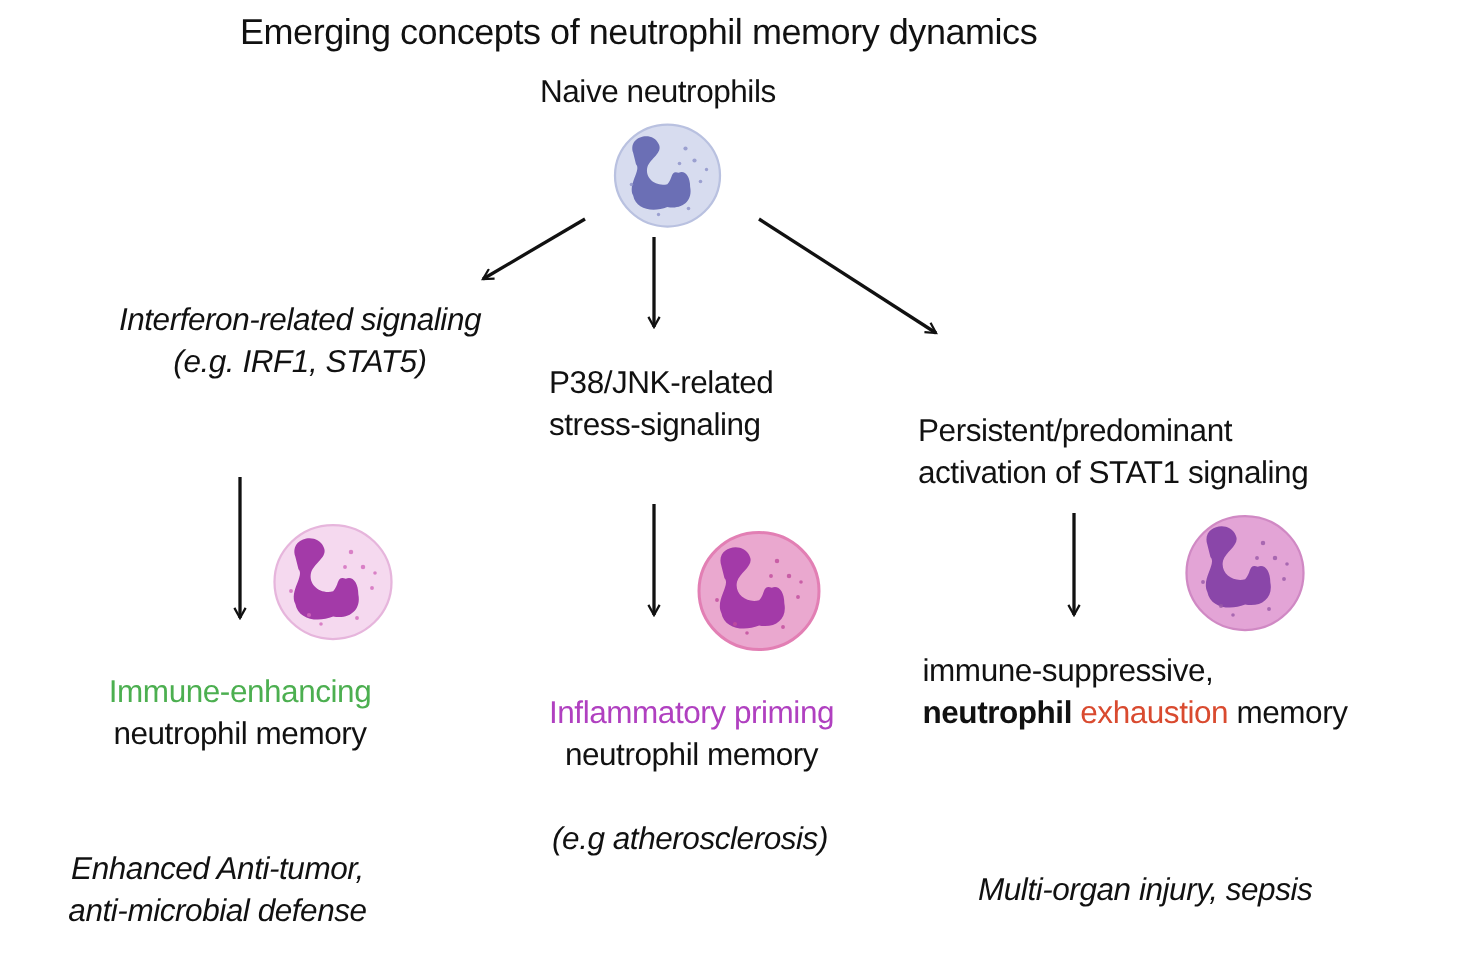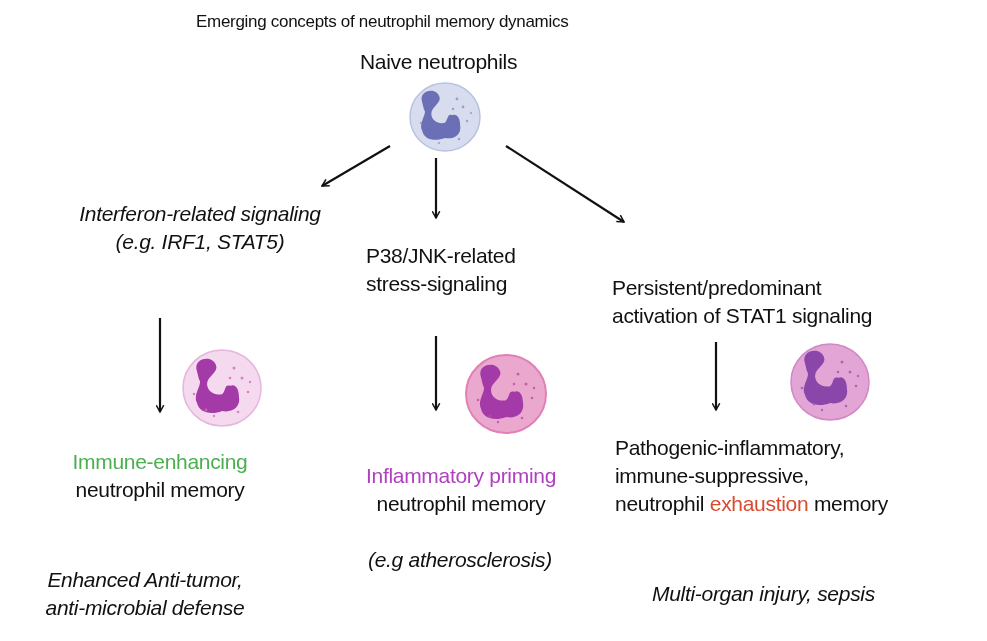--- a/index.html
+++ b/index.html
@@ -88,21 +88,21 @@
       <circle cx="26" cy="4" r="1.3"></circle>
         <circle cx="-28" cy="6" r="1.3"></circle>
         <circle cx="16" cy="24" r="1.3"></circle>
       <circle cx="-8" cy="28" r="1.2"></circle>
         <circle cx="28" cy="-6" r="1.2"></circle>
         <circle cx="-16" cy="22" r="1.4"></circle>
     </g>
   </g>
 </svg>
 
-<div class="txt" style="left:160px; top:8px; font-size:17px;margin-left:36px;">Emerging concepts of neutrophil memory dynamics</div>
+<div class="txt" style="left:160px; top:8px; font-size:24px;">Emerging concepts of neutrophil memory dynamics</div>
 
 <div class="txt" style="left:360px; top:48px;">Naive neutrophils</div>
 
 <div class="txt center" style="left:30px; top:200px; width:340px;font-style:italic;">
   <div>Interferon-related signaling</div>
   <div>(e.g. IRF1, STAT5)</div>
 </div>
 
 <div class="txt" style="left:366px; top:242px;">
   <div>P38/JNK-related</div>
@@ -118,23 +118,22 @@
   <div id="hl1" style="color: rgb(76, 175, 80);">Immune-enhancing</div>
   <div>neutrophil memory</div>
 </div>
 
 <div class="txt center" style="left:326px; top:448px; width:270px;margin-top:14px;">
   <div id="hl2" style="color: rgb(176, 64, 192);">Inflammatory priming</div>
   <div>neutrophil memory</div>
 </div>
 
 <div class="txt" style="left:615px; top:434px;">
-  <div>Pathogenic-inflammatory,</div>
   <div>immune-suppressive,</div>
-  <div><span style="white-space:pre;">neutrophil </span><span id="hl3" style="color: rgb(217, 74, 47);">exhaustion</span><span style="white-space:pre;"> memory</span></div>
+  <div><span style="white-space:pre;font-weight:bold;">neutrophil </span><span id="hl3" style="color: rgb(217, 74, 47);">exhaustion</span><span style="white-space:pre;"> memory</span></div>
 </div>
 
 <div class="txt center italic" style="left:0px; top:566px; width:290px;">
   <div>Enhanced Anti-tumor,</div>
   <div>anti-microbial defense</div>
 </div>
 
 <div class="txt center italic" style="left:300px; top:546px; width:320px;">
   <div>(e.g atherosclerosis)</div>
 </div>

